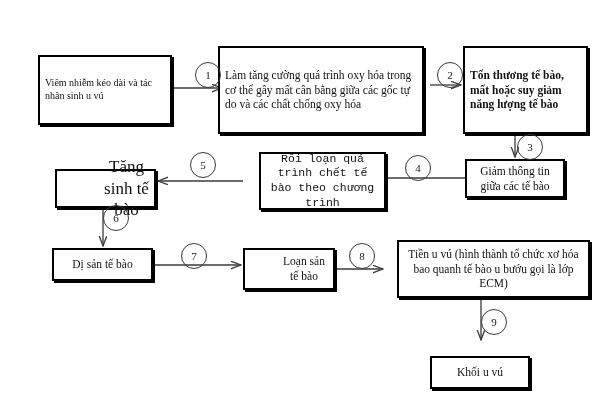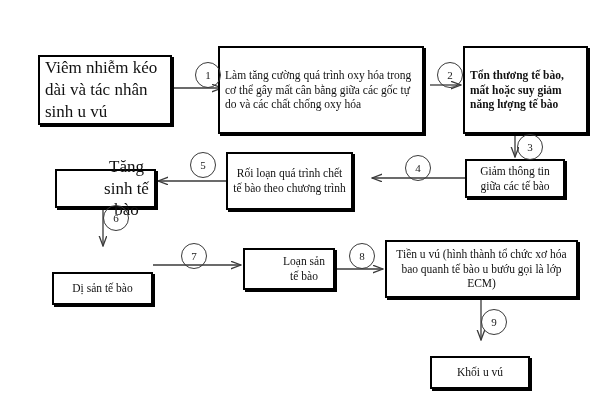--- a/index.html
+++ b/index.html
@@ -82,45 +82,45 @@
         <polyline points="465,178 372,178" marker-end="url(#arrowhead)" stroke="#3a3a3a"></polyline>
         <polyline points="243,181 158,181" marker-end="url(#arrowhead)" stroke="#3a3a3a"></polyline>
         <polyline points="103,192 103,246" marker-end="url(#arrowhead)" stroke="#3a3a3a"></polyline>
         <polyline points="153,265 241,265" marker-end="url(#arrowhead)" stroke="#3a3a3a"></polyline>
         <polyline points="335,269 383,269" marker-end="url(#arrowhead)" stroke="#3a3a3a"></polyline>
         <polyline points="481,298 481,340" marker-end="url(#arrowhead)" stroke="#3a3a3a"></polyline>
       </g>
   </svg>
 
   <div id="nodes-layer">
-      <div class="node align-left" style="left: 38px; top: 55px; width: 134px; height: 70px; font-size: 17px; border-color: rgb(0, 0, 0);">
+      <div class="node align-left" style="left: 38px; top: 55px; width: 134px; height: 70px; font-size: 10px; border-color: rgb(0, 0, 0);">
         <span class="node-text">Viêm nhiễm kéo dài và tác nhân sinh u vú</span>
       </div>
       <div class="node align-left" style="left: 218px; top: 46px; width: 206px; height: 88px; font-size: 11.5px; border-color: rgb(0, 0, 0);">
         <span class="node-text">Làm tăng cường quá trình oxy hóa trong cơ thể gây mất cân bằng giữa các gốc tự do và các chất chống oxy hóa</span>
       </div>
       <div class="node align-left" style="left: 463px; top: 46px; width: 125px; height: 88px; font-size: 11.5px; border-color: rgb(0, 0, 0); font-weight: bold;">
         <span class="node-text">Tổn thương tế bào, mất hoặc suy giảm năng lượng tế bào</span>
       </div>
       <div class="node" style="left: 465px; top: 159px; width: 100px; height: 39px; font-size: 11.5px; border-color: rgb(0, 0, 0);">
         <span class="node-text">Giảm thông tin giữa các tế bào</span>
       </div>
-      <div class="node" style="left: 226px; top: 152px; width: 127px; height: 58px; font-size: 11.5px; border-color: rgb(0, 0, 0);">
+      <div class="node" style="left: 259px; top: 152px; width: 127px; height: 58px; font-size: 11.5px; border-color: rgb(0, 0, 0); font-family: Liberation Mono, monospace;">
         <span class="node-text">Rối loạn quá trình chết tế bào theo chương trình</span>
       </div>
       <div class="node" style="left: 55px; top: 169px; width: 101px; height: 39px; font-size: 17px; border-color: rgb(0, 0, 0); padding-left: 47px;">
         <span class="node-text">Tăng sinh tế bào</span>
       </div>
-      <div class="node" style="left: 52px; top: 248px; width: 101px; height: 33px; font-size: 11.5px; border-color: rgb(0, 0, 0); margin-top: 24px;">
+      <div class="node" style="left: 52px; top: 248px; width: 101px; height: 33px; font-size: 11.5px; border-color: rgb(0, 0, 0);">
         <span class="node-text">Dị sản tế bào</span>
       </div>
       <div class="node" style="left: 243px; top: 248px; width: 92px; height: 42px; font-size: 11.5px; border-color: rgb(0, 0, 0); padding-left: 35px;">
         <span class="node-text">Loạn sản tế bào</span>
       </div>
-      <div class="node" style="left: 385px; top: 240px; width: 193px; height: 58px; font-size: 11.5px; border-color: rgb(0, 0, 0);">
+      <div class="node" style="left: 397px; top: 240px; width: 193px; height: 58px; font-size: 11.5px; border-color: rgb(0, 0, 0);">
         <span class="node-text">Tiền u vú (hình thành tổ chức xơ hóa bao quanh tế bào u bướu gọi là lớp ECM)</span>
       </div>
       <div class="node" style="left: 430px; top: 356px; width: 100px; height: 33px; font-size: 11.5px; border-color: rgb(0, 0, 0);">
         <span class="node-text">Khối u vú</span>
       </div>
     </div>
   <div id="markers-layer">
       <div class="marker" style="left: 195px; top: 62px;">
         <span>1</span>
       </div>

